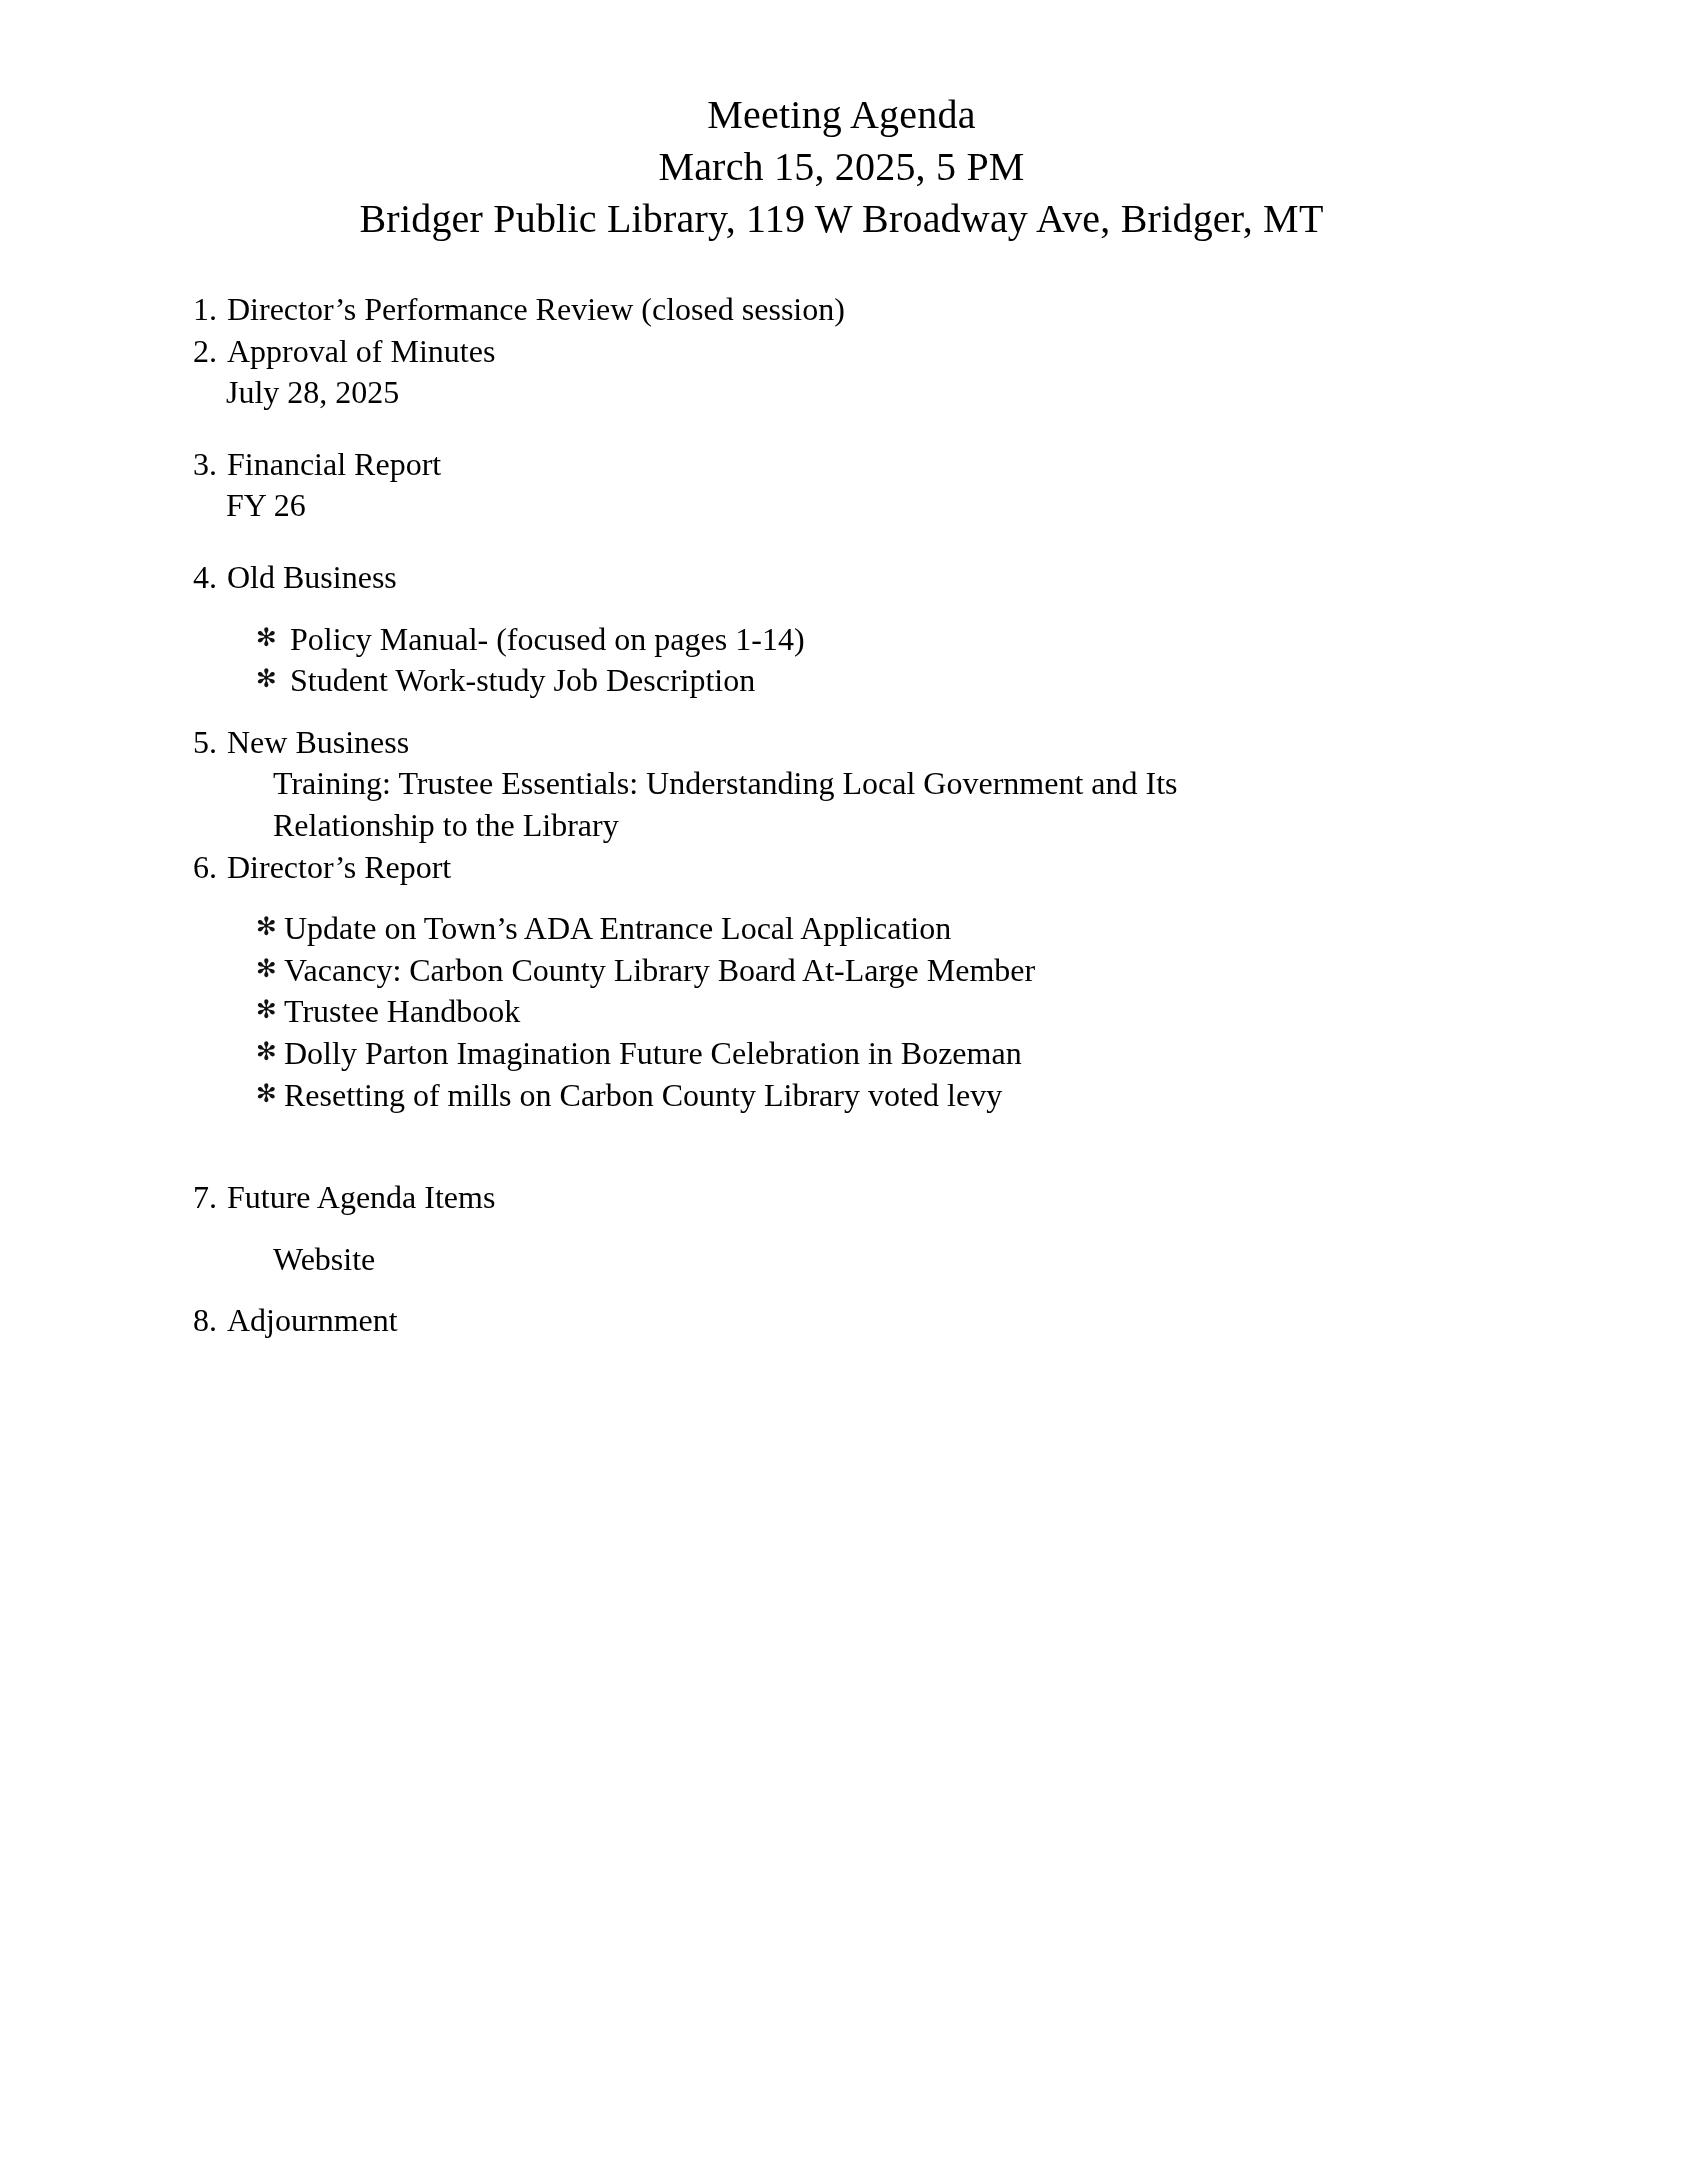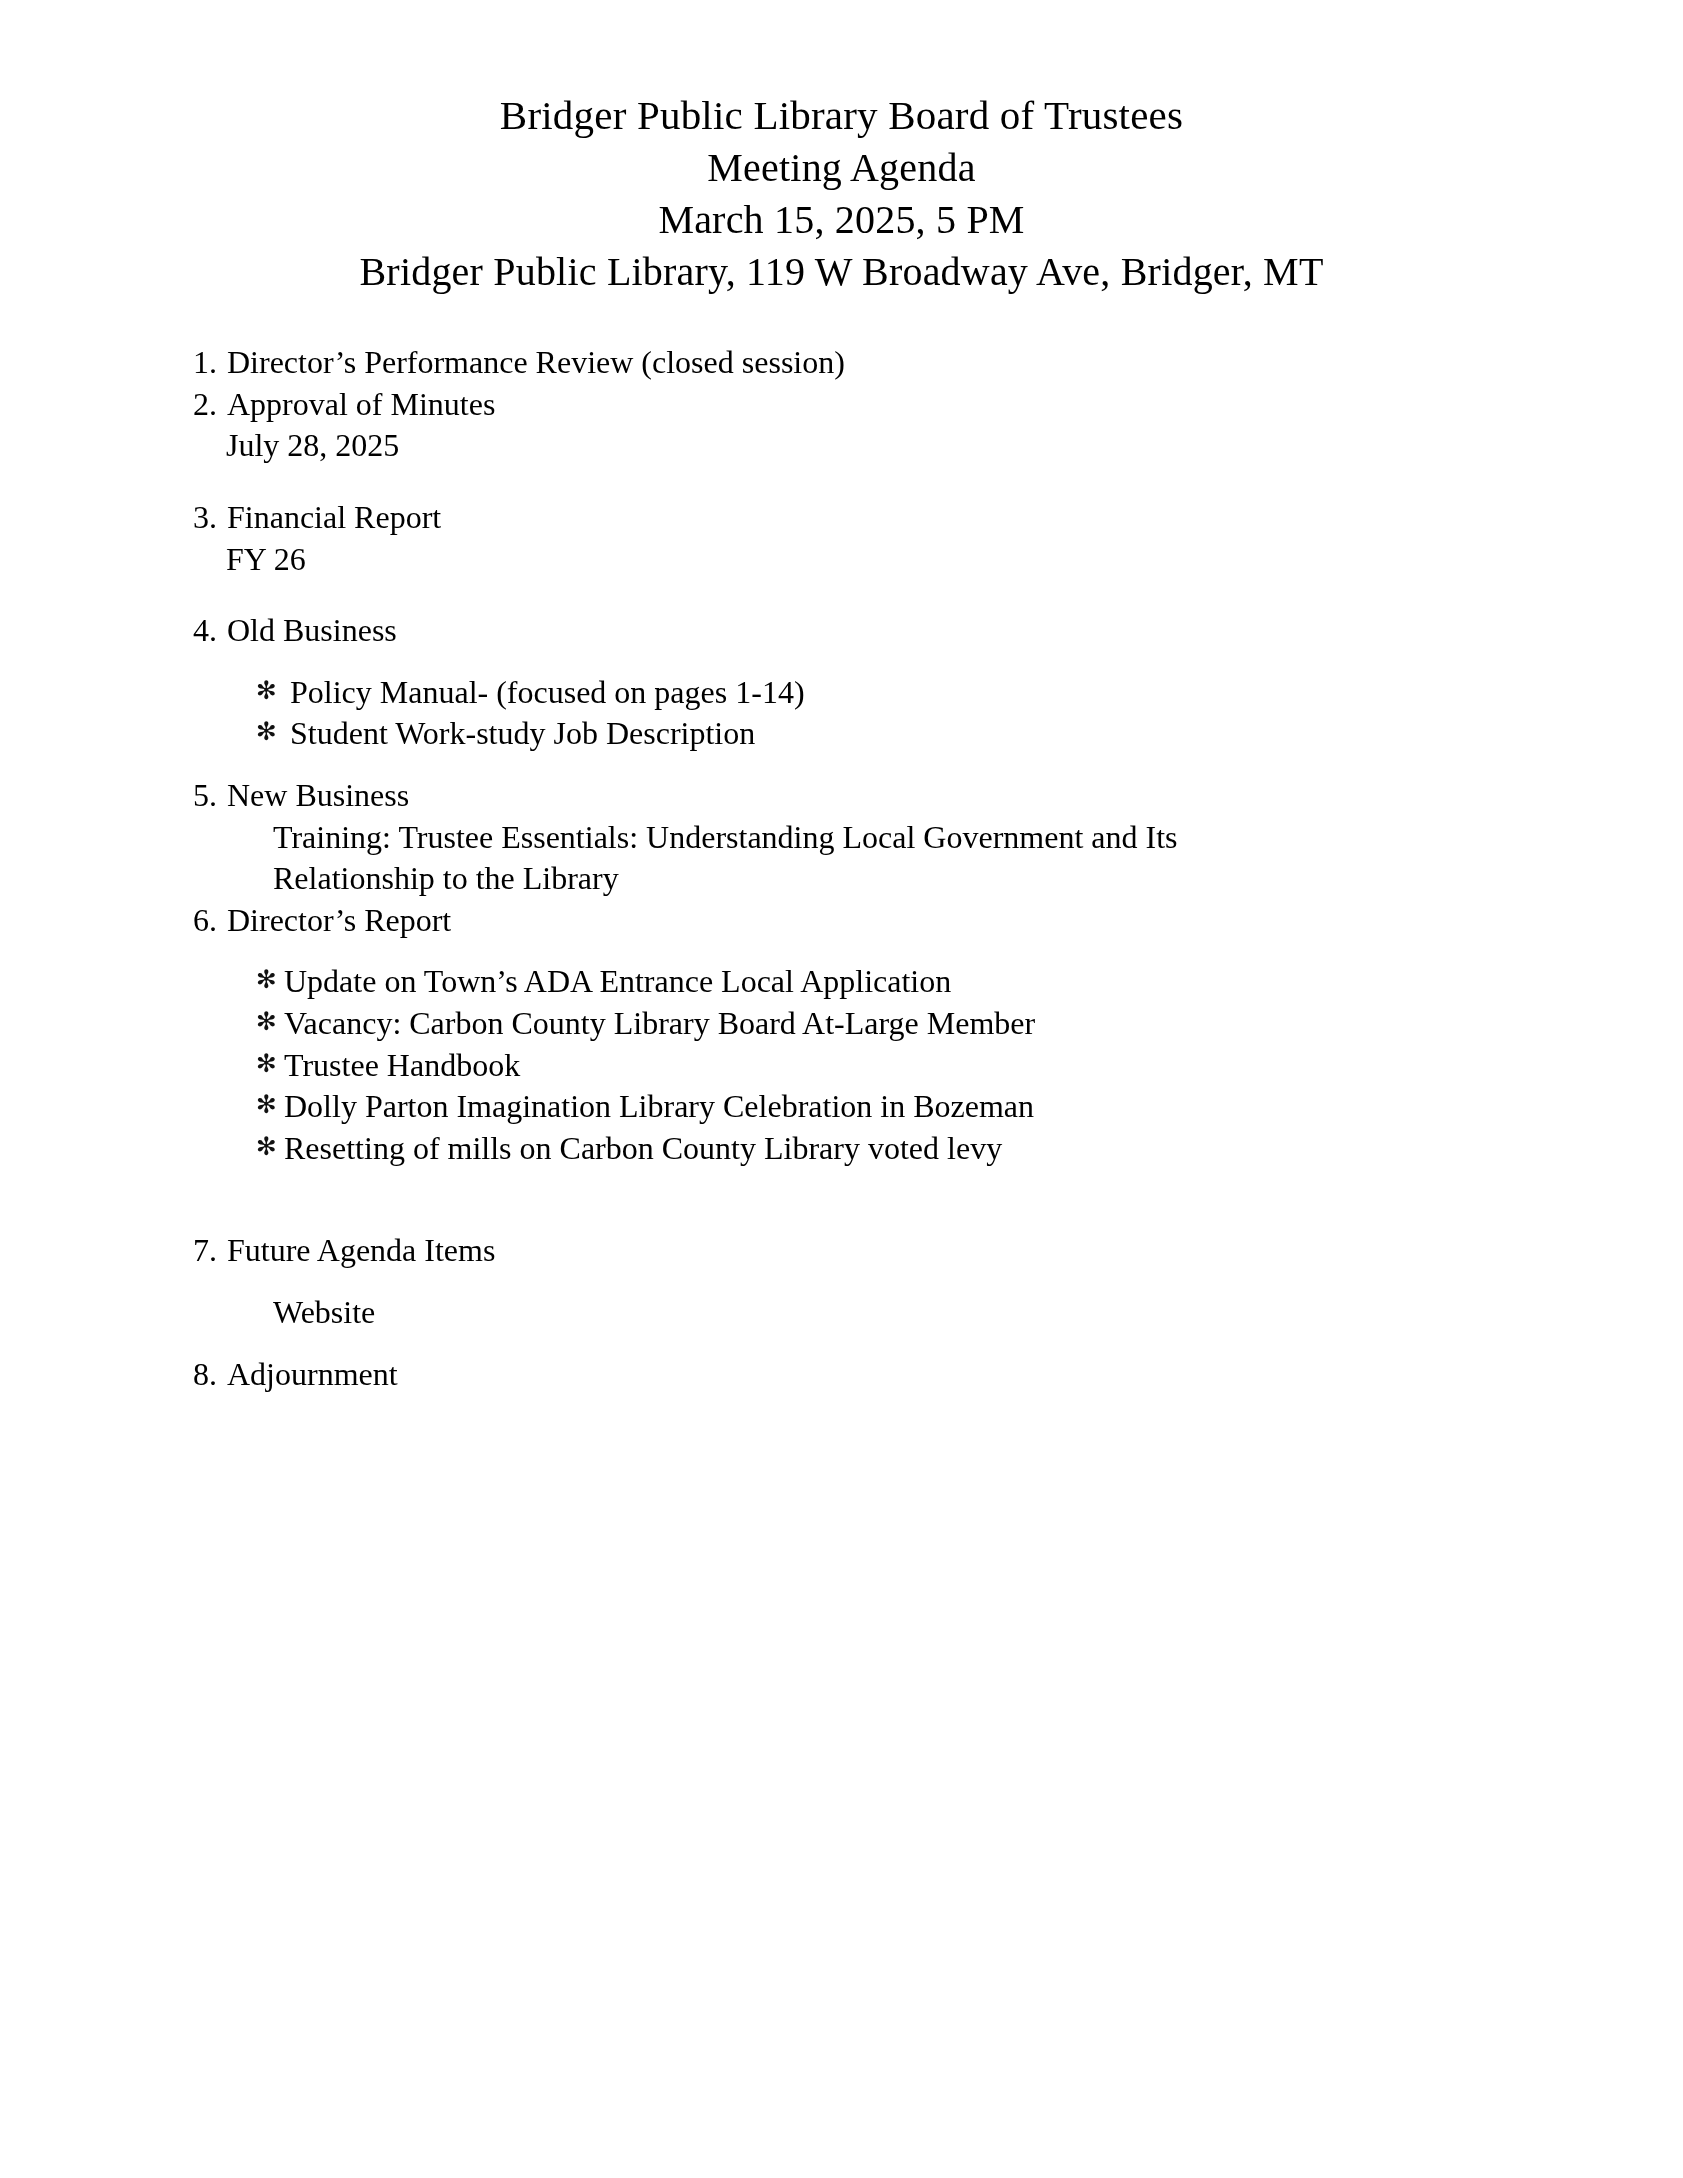--- a/index.html
+++ b/index.html
@@ -90,21 +90,20 @@
   .gap-sm { height: 20px; }
   .gap-md { height: 30px; }
   .gap-xl { height: 61px; }
 </style>
 </head>
 <body>
 
 <div class="page">
 
   <div class="doc-header">
-    <div class="hline title-main">Bridger Public Library Board of Trustees</div>
     <div class="hline">Meeting Agenda</div>
     <div class="hline">March 15, 2025, 5 PM</div>
     <div class="hline">Bridger Public Library, 119 W Broadway Ave, Bridger, MT</div>
   </div>
 
   <div class="agenda">
 
     <div class="num-item">
       <span class="num">1.</span><span>Director’s Performance Review (closed session)</span>
     </div>
@@ -159,21 +158,21 @@
     <div class="bullet-row tight">
       <span class="bullet-glyph">✻</span>
       <span class="bullet-text">Vacancy: Carbon County Library Board At-Large Member</span>
     </div>
     <div class="bullet-row tight">
       <span class="bullet-glyph">✻</span>
       <span class="bullet-text">Trustee Handbook</span>
     </div>
     <div class="bullet-row tight">
       <span class="bullet-glyph">✻</span>
-      <span class="bullet-text">Dolly Parton Imagination Library Celebration in Bozeman</span>
+      <span class="bullet-text">Dolly Parton Imagination Future Celebration in Bozeman</span>
     </div>
     <div class="bullet-row tight">
       <span class="bullet-glyph">✻</span>
       <span class="bullet-text">Resetting of mills on Carbon County Library voted levy</span>
     </div>
 
     <div class="gap-xl"></div>
 
     <div class="num-item">
       <span class="num">7.</span><span>Future Agenda Items</span>

